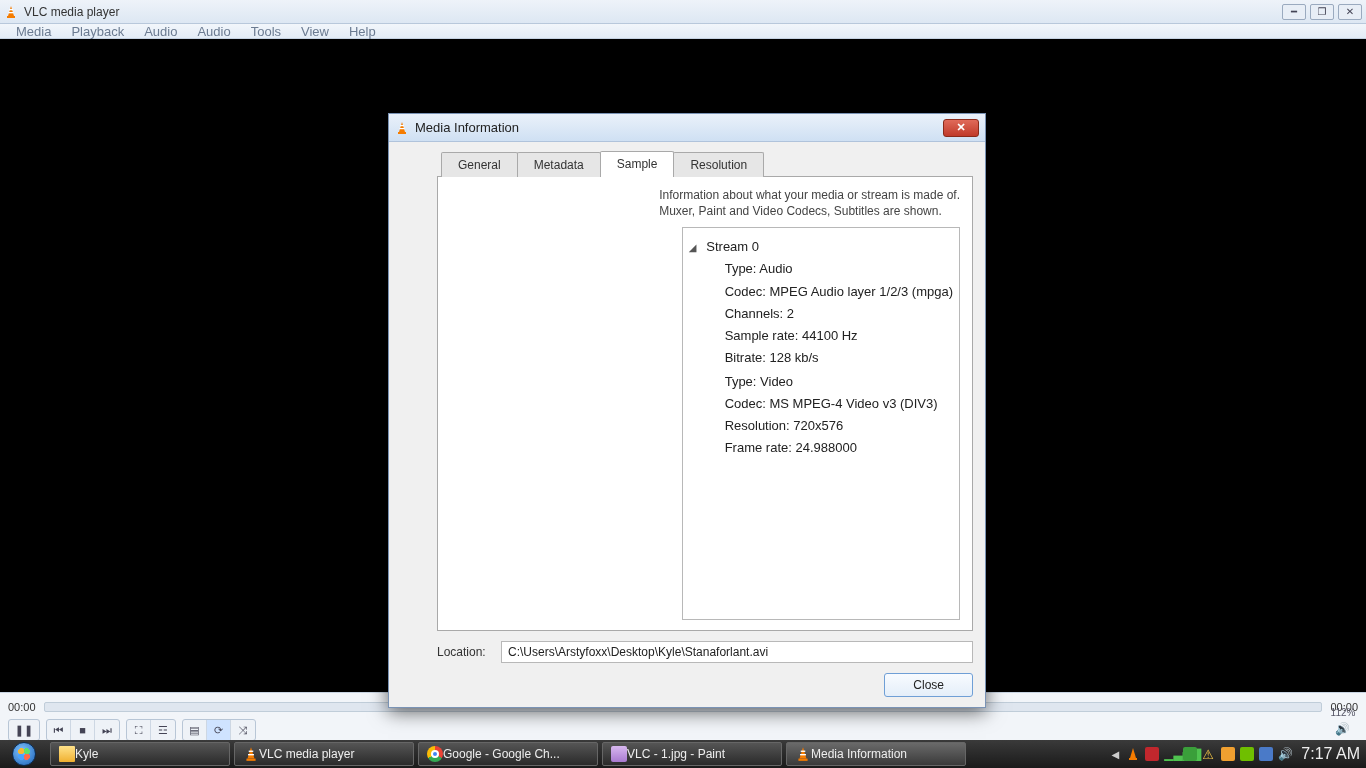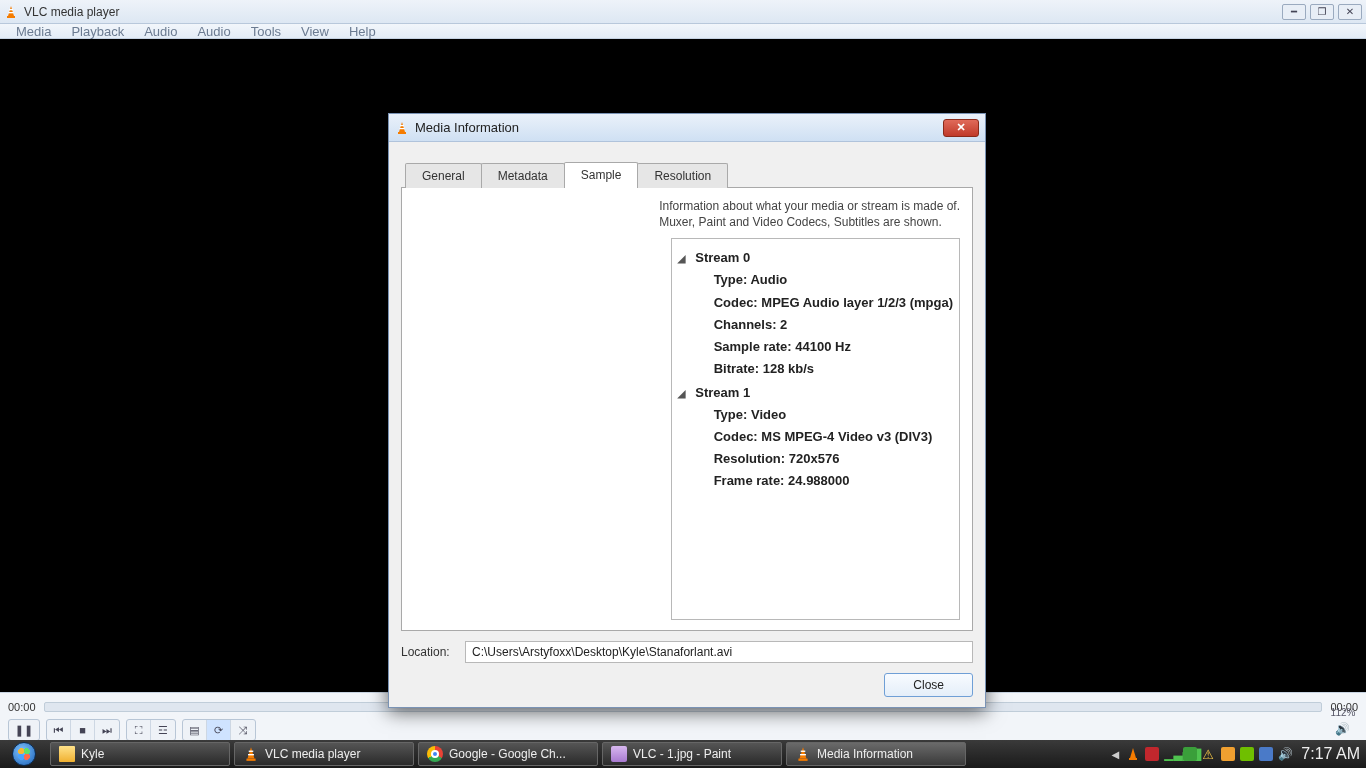--- a/index.html
+++ b/index.html
@@ -36,49 +36,49 @@
 
 
 .taskbar { position: absolute; left: 0; right: 0; bottom: 0; height: 28px; background: linear-gradient(#3a3a3a, #1a1a1a); display: flex; align-items: center; color: #eee; font-size: 12px; }
 .start-orb { width: 48px; height: 28px; display: flex; align-items: center; justify-content: center; }
 .orb-circle { width: 24px; height: 24px; border-radius: 50%; background: radial-gradient(circle at 40% 35%, #7fc3ff, #1a5fb4); border: 1px solid #0c2b50; position: relative; }
 .orb-circle::before { content: ""; position: absolute; inset: 4px; background:
   radial-gradient(circle at 30% 30%, #f7b733 0 3px, transparent 3px),
   radial-gradient(circle at 70% 30%, #5fe06a 0 3px, transparent 3px),
   radial-gradient(circle at 30% 70%, #4aa3ff 0 3px, transparent 3px),
   radial-gradient(circle at 70% 70%, #ff6a4a 0 3px, transparent 3px); }
-.tbtn { height: 24px; min-width: 180px; max-width: 195px; margin: 0 2px; padding: 0 8px; display: flex; align-items: center; gap: 6px; background: linear-gradient(#555,#2a2a2a); border: 1px solid #666; border-radius: 2px; cursor: pointer; overflow: hidden; white-space: nowrap; text-overflow: ellipsis; }
+.tbtn { height: 24px; min-width: 180px; max-width: 195px; margin: 0 2px; padding: 0 8px; display: flex; align-items: center; background: linear-gradient(#555,#2a2a2a); border: 1px solid #666; border-radius: 2px; cursor: pointer; overflow: hidden; white-space: nowrap; text-overflow: ellipsis; }
 .tbtn.active { background: linear-gradient(#6a6a6a,#3a3a3a); }
 .tbtn .ticon { width: 16px; height: 16px; flex-shrink: 0; }
 .tray { margin-left: auto; display: flex; align-items: center; gap: 5px; padding: 0 6px; }
 .tray .ticon-sm { width: 14px; height: 14px; }
 .tray-arrow { color: #ccc; font-size: 10px; margin-right: 2px; cursor: pointer; }
 .clock { font-size: 16px; color: #eee; margin-left: 4px; }
 
 
 .dialog { position: absolute; left: 388px; top: 113px; width: 598px; height: 595px; background: #f0f0f0; border: 1px solid #7a93b5; box-shadow: 0 4px 18px rgba(0,0,0,0.6); display: flex; flex-direction: column; }
 .dlg-title { height: 28px; background: linear-gradient(#eaf1fa,#cfe0f3); display: flex; align-items: center; padding: 0 6px; border-bottom: 1px solid #b0c3db; }
 .dlg-title .vlc-cone { width: 14px; margin-right: 6px; }
 .dlg-title .dtitle { flex: 1; color: #222; font-size: 13px; }
 .dlg-close { width: 36px; height: 18px; background: linear-gradient(#e06a5a,#c03a2a); border: 1px solid #8a2a1a; border-radius: 3px; display: flex; align-items: center; justify-content: center; color: #fff; font-weight: bold; font-size: 11px; cursor: pointer; }
 
-.dlg-body { flex: 1; padding: 19px 12px 10px; display: flex; flex-direction: column; }
+.dlg-body { flex: 1; padding: 8px 12px 10px; display: flex; flex-direction: column; margin-left: 36px; }
 
 .tabs { display: flex; align-items: flex-end; gap: 0; margin-left: 4px; }
 .tab { padding: 5px 16px; background: #e6e6e6; border: 1px solid #a9a9a9; border-bottom: none; border-top-left-radius: 2px; border-top-right-radius: 2px; margin-right: -1px; font-size: 12px; color: #333; cursor: pointer; position: relative; top: 1px; }
 .tab.active { background: #fff; z-index: 2; top: 1px; padding-bottom: 6px; }
 
 .tabpane { border: 1px solid #a9a9a9; background: #fff; padding: 10px 12px; flex: 1; display: flex; flex-direction: column; align-items: flex-end; }
 .hint { color: #444; font-size: 12px; line-height: 1.35; margin-bottom: 8px; }
 .treebox { flex: 1; border: 1px solid #b8b8b8; background: #fff; padding: 8px 6px; font-size: 13px; color: #222; overflow: auto; }
 .tree-node { margin-bottom: 2px; }
 .tree-toggle { display: inline-block; width: 12px; color: #555; font-size: 10px; margin-right: 2px; }
 .tree-label { }
 .tree-children { padding-left: 36px; }
-.tree-row { line-height: 1.7; font-weight: bold; }
+.tree-row { line-height: 1.7; }
 
 .loc-row { display: flex; align-items: center; gap: 4px; margin-top: 10px; }
 .loc-label { font-size: 12px; color: #333; width: 60px; }
 .loc-input { flex: 1; height: 22px; border: 1px solid #b8b8b8; padding: 2px 6px; font-size: 12px; background: #fff; color: #222; }
 
 .dlg-btns { display: flex; justify-content: flex-end; margin-top: 10px; }
 .close-btn { padding: 4px 28px; background: linear-gradient(#f8fbff,#e4eef9); border: 1px solid #6f9fd6; border-radius: 3px; font-size: 12px; cursor: pointer; color: #222; }
 
 
 .vlc-cone { display: inline-block; }
@@ -244,24 +244,20 @@
           </div>
           <div class="tree-children">
             <div class="tree-row">Type: Audio</div>
             <div class="tree-row">Codec: MPEG Audio layer 1/2/3 (mpga)</div>
             <div class="tree-row">Channels: 2</div>
             <div class="tree-row">Sample rate: 44100 Hz</div>
             <div class="tree-row">Bitrate: 128 kb/s</div>
           </div>
         </div>
         <div class="tree-node">
-          <div class="tree-row">
-            <span class="tree-toggle">◢</span>
-            <span class="tree-label">Stream 1</span>
-          </div>
           <div class="tree-children">
             <div class="tree-row">Type: Video</div>
             <div class="tree-row">Codec: MS MPEG-4 Video v3 (DIV3)</div>
             <div class="tree-row">Resolution: 720x576</div>
             <div class="tree-row">Frame rate: 24.988000</div>
           </div>
         </div>
       </div>
     </div>
 

